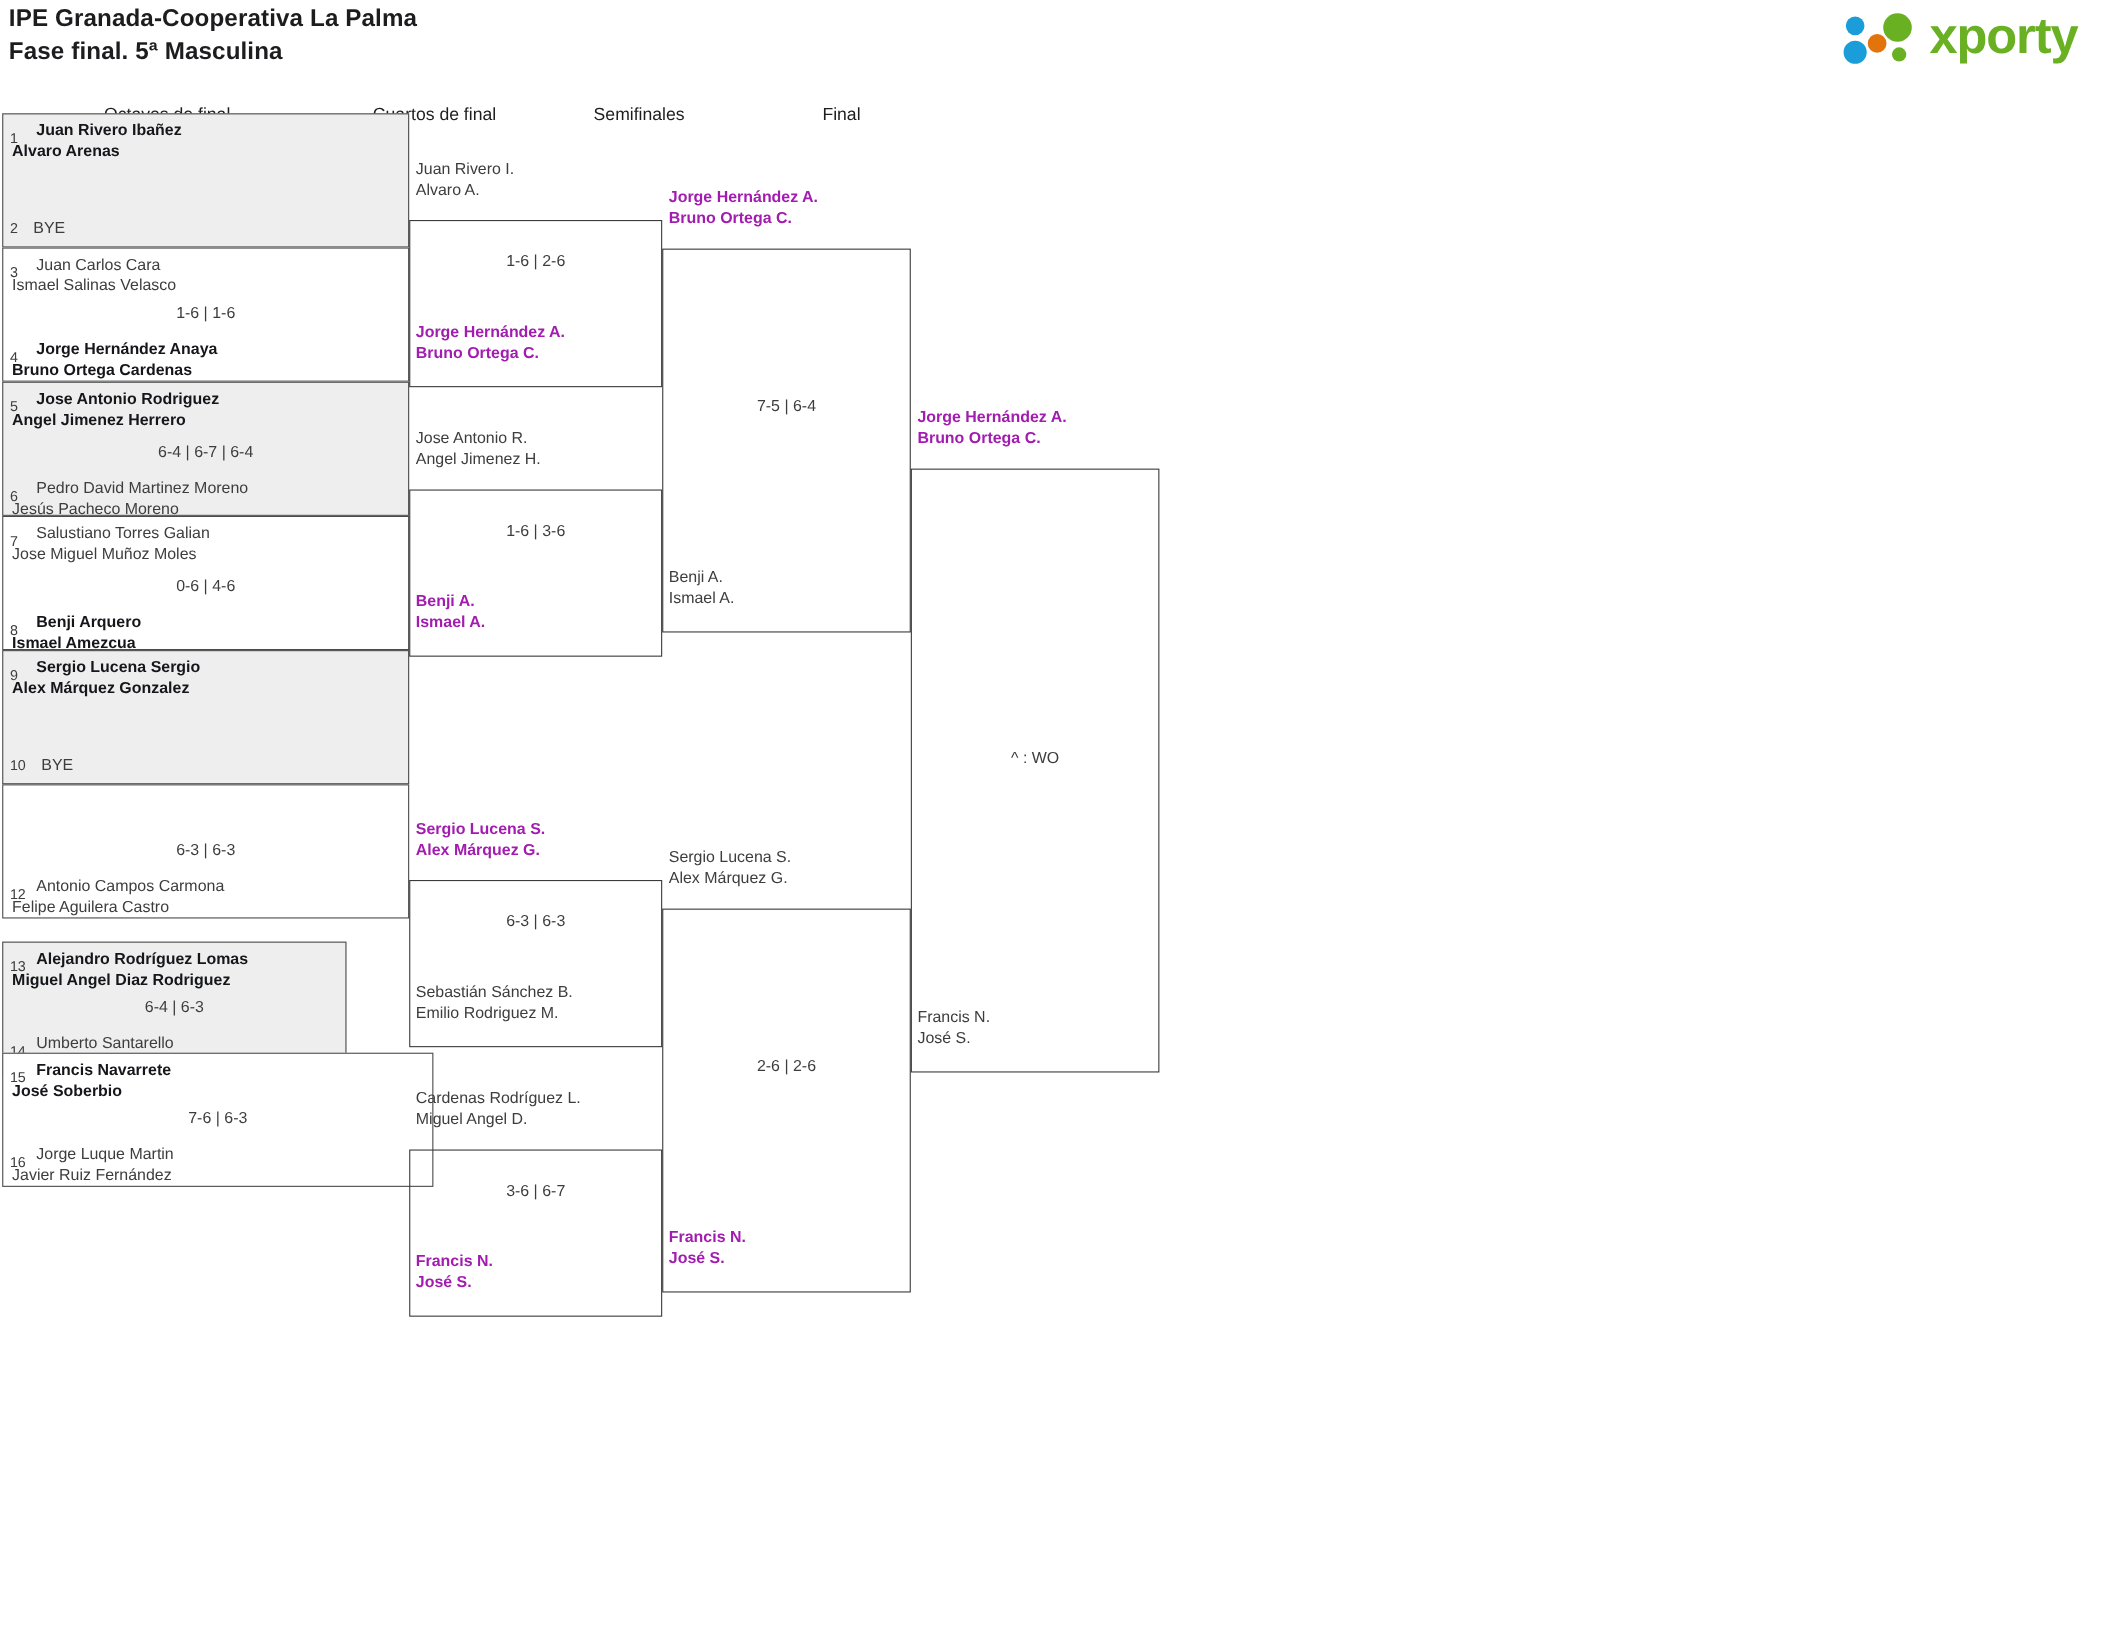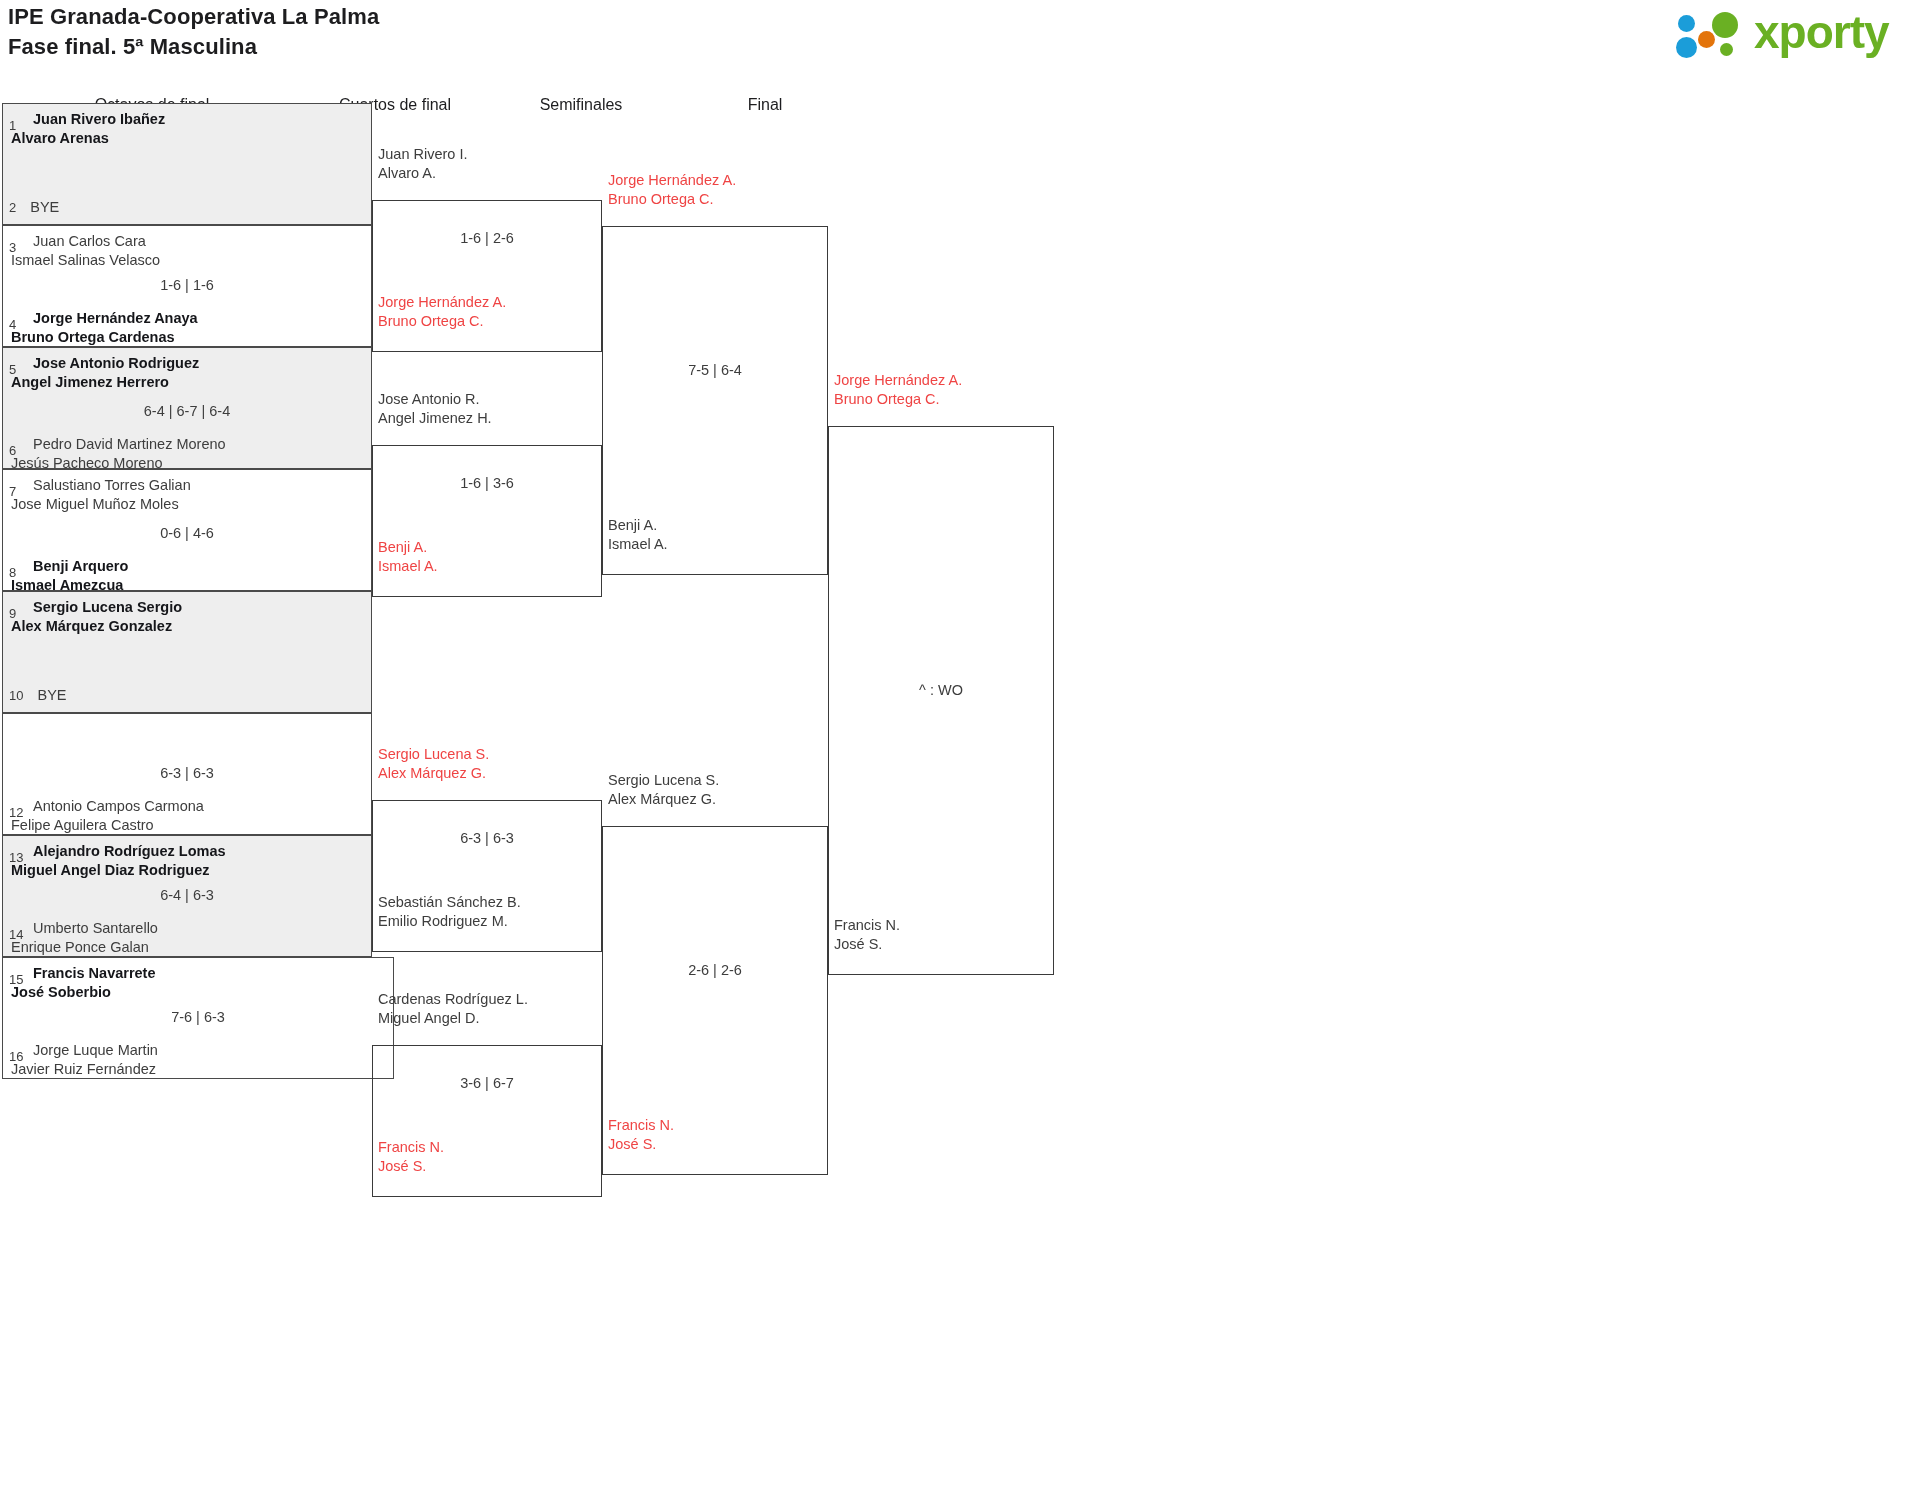--- a/index.html
+++ b/index.html
@@ -78,21 +78,21 @@
     border-bottom:1px solid #3a3a3a;
     border-right:1px solid #3a3a3a;
     border-top:1px solid #3a3a3a;
   }
 
   .slot{
     position:absolute;
     font-size:14.5px;line-height:19px;color:#3d3d3d;
     white-space:nowrap;
   }
-  .slot.winner{font-weight:400;color:#ef4444;}
+  .slot.winner{font-weight:700;color:#a21caf;}
   .slot .l2{display:block;}
 
   .mscore{
     position:absolute;text-align:center;
     font-size:14.5px;color:#3d3d3d;white-space:nowrap;
   }
 </style>
 </head>
 <body>
 
@@ -209,21 +209,21 @@
     <div class="r1-score" style="top:51px;">6-3 | 6-3</div>
     <div class="seat" style="top:83px;">
       <span class="seed" style="top:8px;">12</span>
       <span class="names">
         <span>Antonio Campos Carmona</span>
         <span class="nm2">Felipe Aguilera Castro</span>
       </span>
     </div>
   </div>
 
-  <div class="r1-box shaded" style="left:2px;top:835px;width:370px;height:122px;">
+  <div class="r1-box shaded" style="left:2px;top:856px;width:313px;height:122px;">
     <div class="seat winner" style="top:6px;">
       <span class="seed" style="top:8px;">13</span>
       <span class="names">
         <span>Alejandro Rodríguez Lomas</span>
         <span class="nm2">Miguel Angel Diaz Rodriguez</span>
       </span>
     </div>
     <div class="r1-score" style="top:51px;">6-4 | 6-3</div>
     <div class="seat" style="top:83px;">
       <span class="seed" style="top:8px;">14</span>

